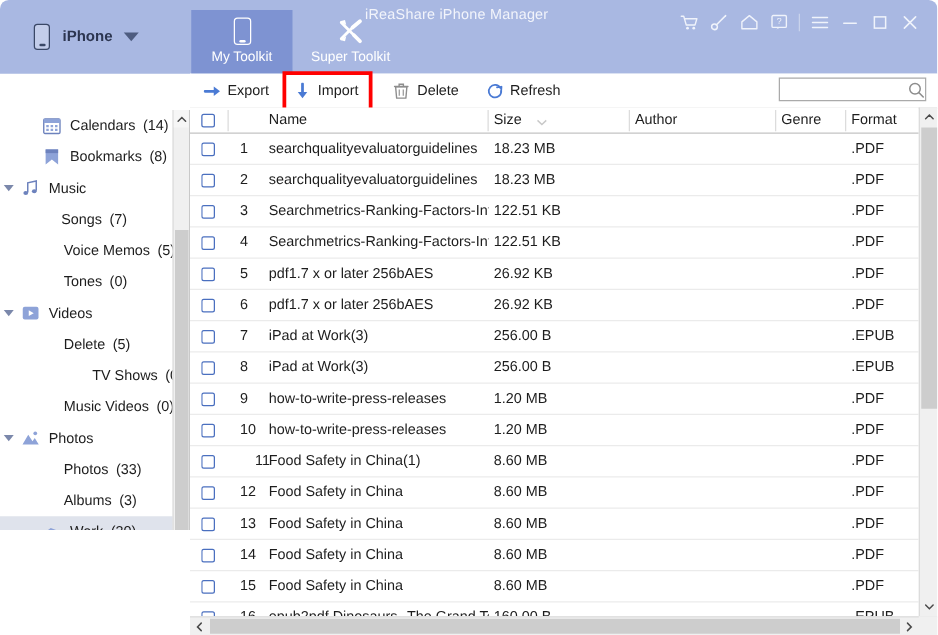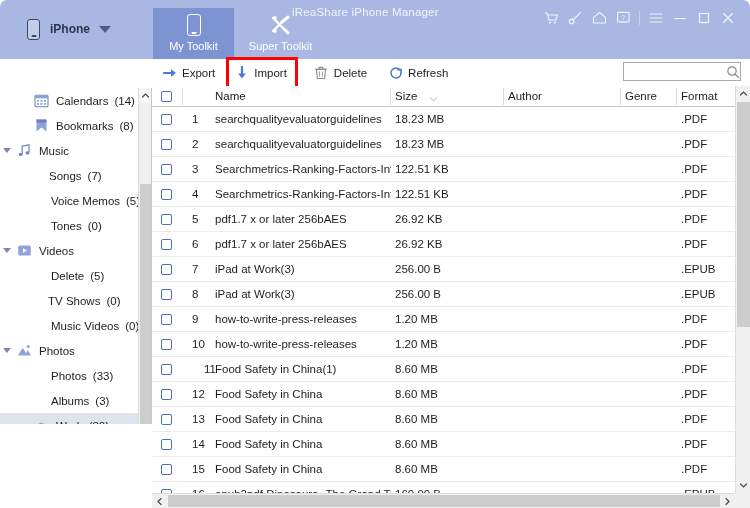--- a/index.html
+++ b/index.html
@@ -558,21 +558,21 @@
               <rect x="1.2" y="2.4" width="12.6" height="10.2" rx="1.6" fill="#8ea3d8"></rect>
               <path d="M6 5.2 L10 7.5 L6 9.8 Z" fill="#ffffff"></path>
             </svg>
           </span>
           <span class="side-txt">Videos</span>
         </div>
         <div class="side-item" style="padding-left: 51px;">
           <span class="side-txt">Delete</span>
           <span class="side-count">(5)</span>
         </div>
-        <div class="side-item" style="padding-left: 48px;">
+        <div class="side-item" style="padding-left: 81px; justify-content: center;">
           <span class="side-txt">TV Shows</span>
           <span class="side-count">(0)</span>
         </div>
         <div class="side-item" style="padding-left: 51px;">
           <span class="side-txt">Music Videos</span>
           <span class="side-count">(0)</span>
         </div>
         <div class="side-item" style="padding-left: 3px;">
           <span class="twisty"></span>
           <span class="side-ico">

